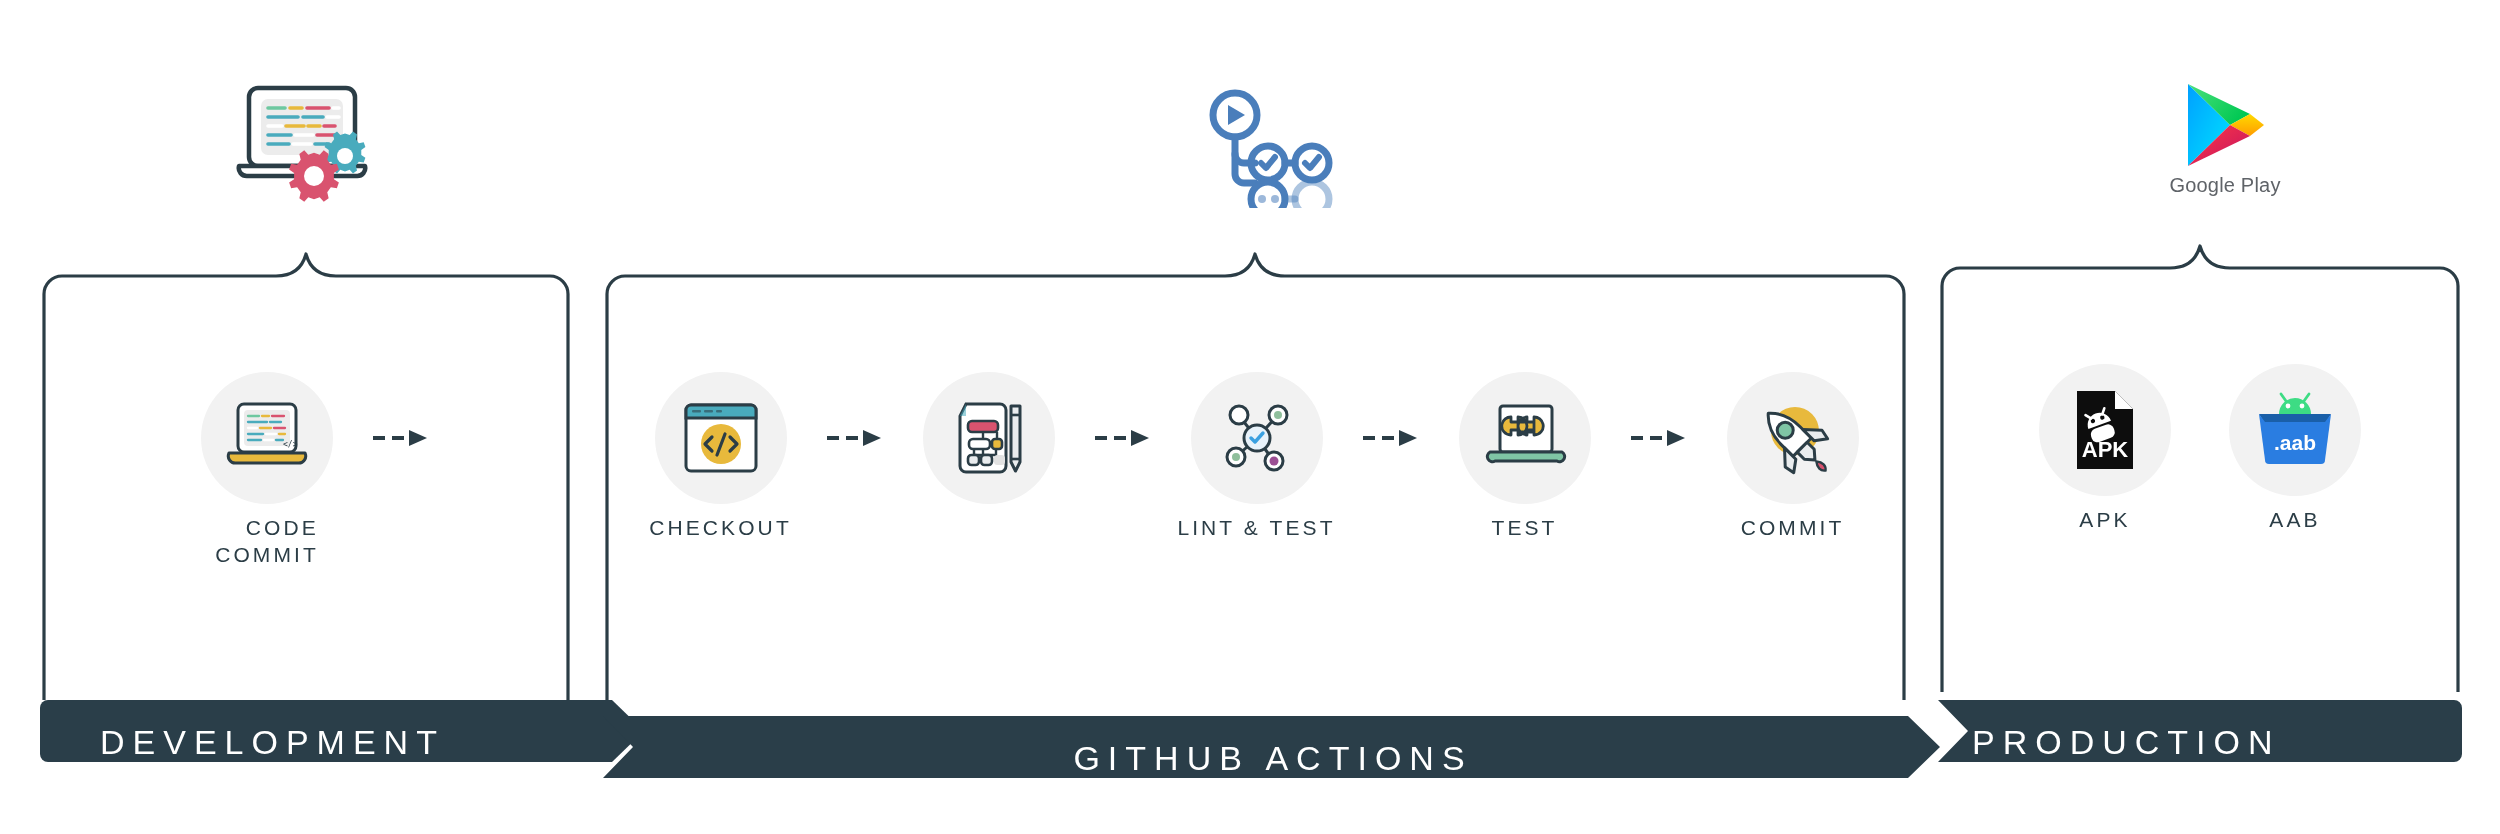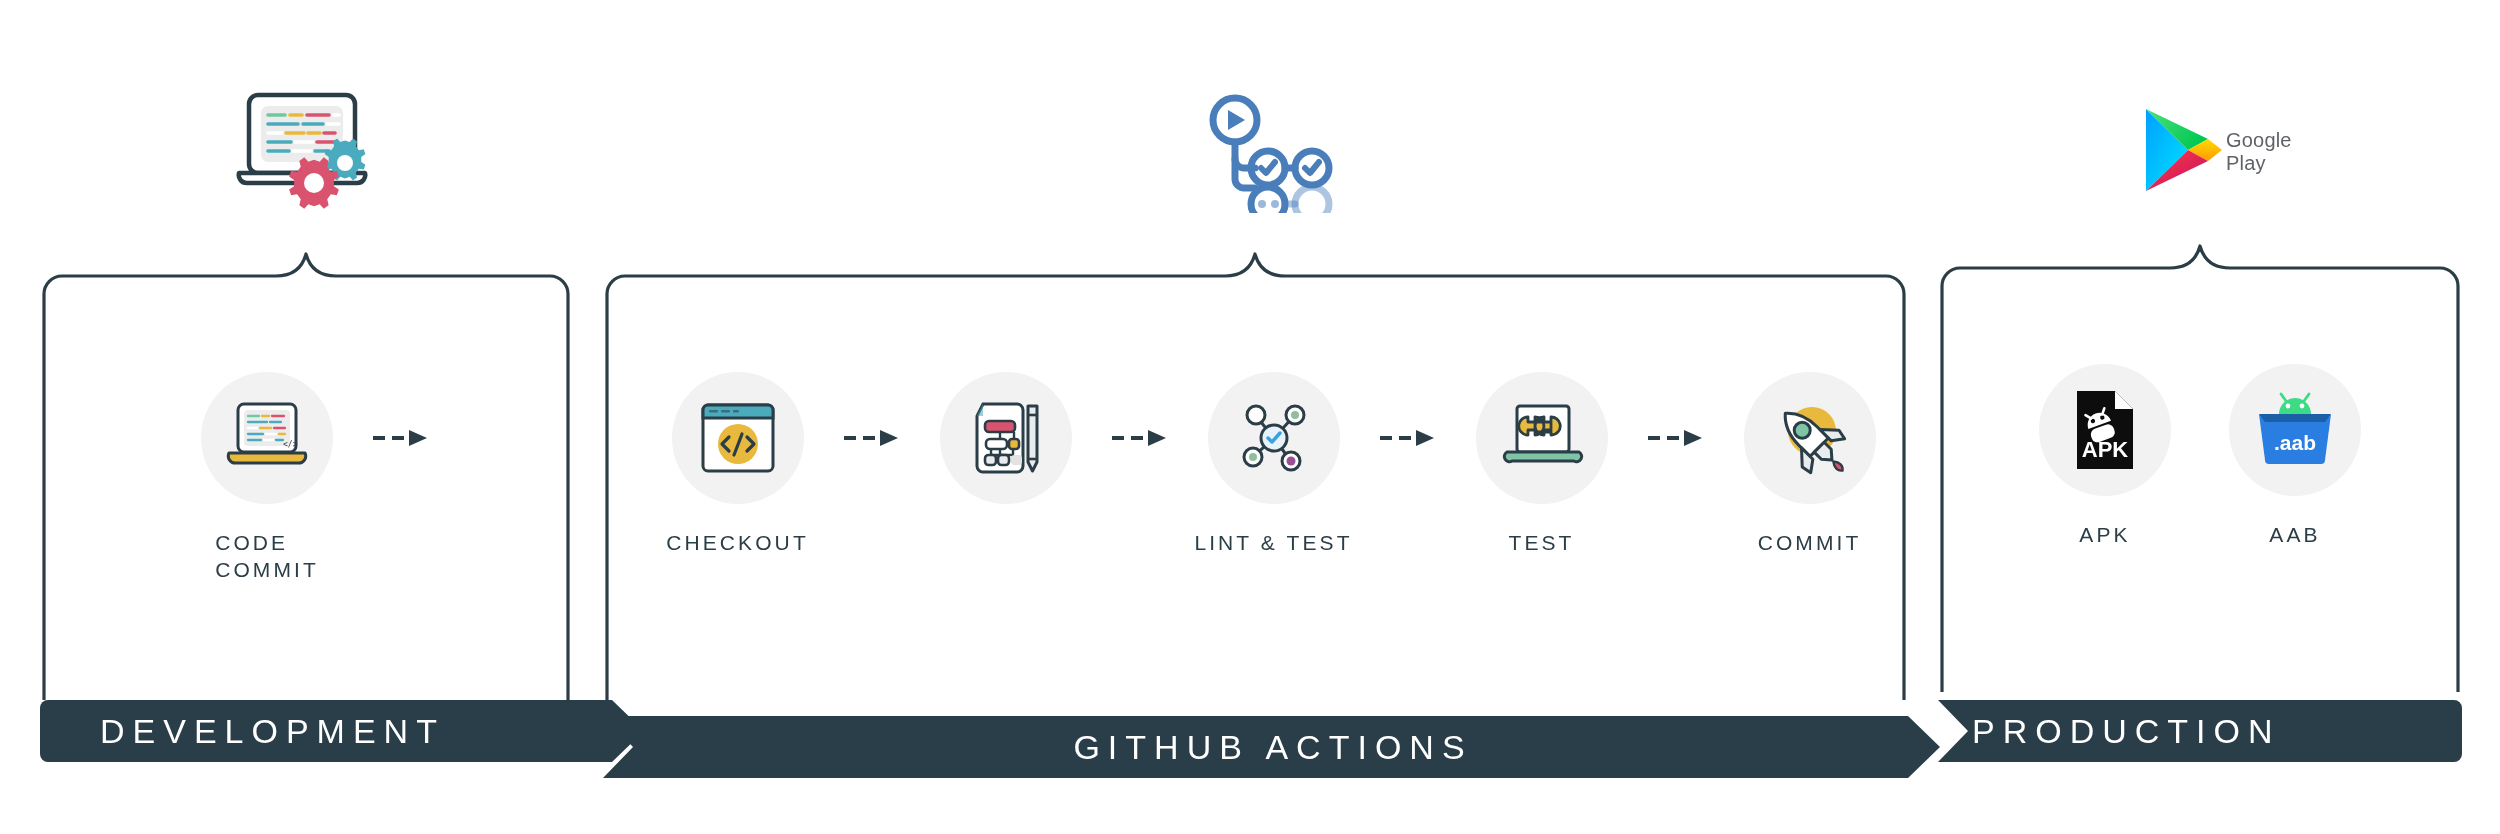--- a/index.html
+++ b/index.html
@@ -6,46 +6,46 @@
   body{
     width:2500px;height:834px;
     background:#ffffff;
     font-family:"Liberation Sans", sans-serif;
     overflow:hidden;
     position:relative;
   }
   #root{position:absolute;inset:0;}
 
   
-  .toplogo{position:absolute;display:flex;flex-direction:row;align-items:center;justify-content:center;}
+  .toplogo{position:absolute;display:flex;flex-direction:column;align-items:center;justify-content:flex-start;}
   .toplogo svg{display:block;}
   .gp-word{font-size:20px;color:#5f6368;letter-spacing:.2px;margin-top:4px;font-family:"Liberation Sans",sans-serif;}
 
   
   .panel{position:absolute;box-sizing:border-box;}
   .panel-box{position:absolute;left:0;right:0;top:0;bottom:0;}
   .panel-box svg{position:absolute;left:0;top:0;overflow:visible;}
 
   
   .stages{position:absolute;display:flex;align-items:flex-start;justify-content:center;}
   .stage{display:flex;flex-direction:column;align-items:center;width:190px;}
   .bubble{width:132px;height:132px;border-radius:50%;background:#f2f2f2;display:flex;align-items:center;justify-content:center;}
   .bubble svg{display:block;}
   .stage-label{
-    margin-top:26px;text-align:left;color:#2b3d46;
+    margin-top:11px;text-align:right;color:#2b3d46;
     font-size:21px;letter-spacing:3.1px;font-weight:500;line-height:1.28;
     white-space:pre-line;
   }
 
   
   .arrow{width:78px;height:132px;display:flex;align-items:center;justify-content:center;flex:none;}
   .arrow svg{display:block;}
 
   
-  .banner{position:absolute;height:62px;display:flex;align-items:center;}
+  .banner{position:absolute;height:62px;display:flex;align-items:flex-end;}
   .banner svg{position:absolute;left:0;top:0;}
   .banner-label{
     position:relative;color:#ffffff;font-size:34px;letter-spacing:8px;font-weight:500;
     white-space:nowrap;
   }
 </style>
 </head>
 <body>
 
 <div id="root">
@@ -190,21 +190,21 @@
 
     </div>
   </div>
 
   <div class="panel" style="left:603px;top:272px;width:1305px;height:432px;">
     <div class="panel-box">
       <svg width="1305" height="432" viewBox="0 0 1305 432" preserveAspectRatio="none">
         <path d="M4 428 L4 22 a18 18 0 0 1 18 -18 L622 4 q24 0 30 -22 q6 22 30 22 L1283 4 a18 18 0 0 1 18 18 L1301 428" fill="none" stroke="#2b3d46" stroke-width="3.2" stroke-linejoin="round"></path>
       </svg>
     </div>
-    <div class="stages" style="left:18px;top:100px;width:1305px;">
+    <div class="stages" style="left:1px;top:100px;width:1305px;">
 
       <div class="stage">
         <div class="bubble">
           <span>
             <svg width="80" height="78" viewBox="0 0 80 78">
               <rect x="5" y="6" width="70" height="66" rx="5" fill="#ffffff" stroke="#2b3d46" stroke-width="3"></rect>
               <path d="M5 11 a5 5 0 0 1 5 -5 h60 a5 5 0 0 1 5 5 v8 H5 z" fill="#49abbd" stroke="#2b3d46" stroke-width="3"></path>
               <g fill="#2b3d46" opacity=".55">
                 <rect x="11" y="11" width="9" height="2.4" rx="1"></rect>
                 <rect x="23" y="11" width="9" height="2.4" rx="1"></rect>

